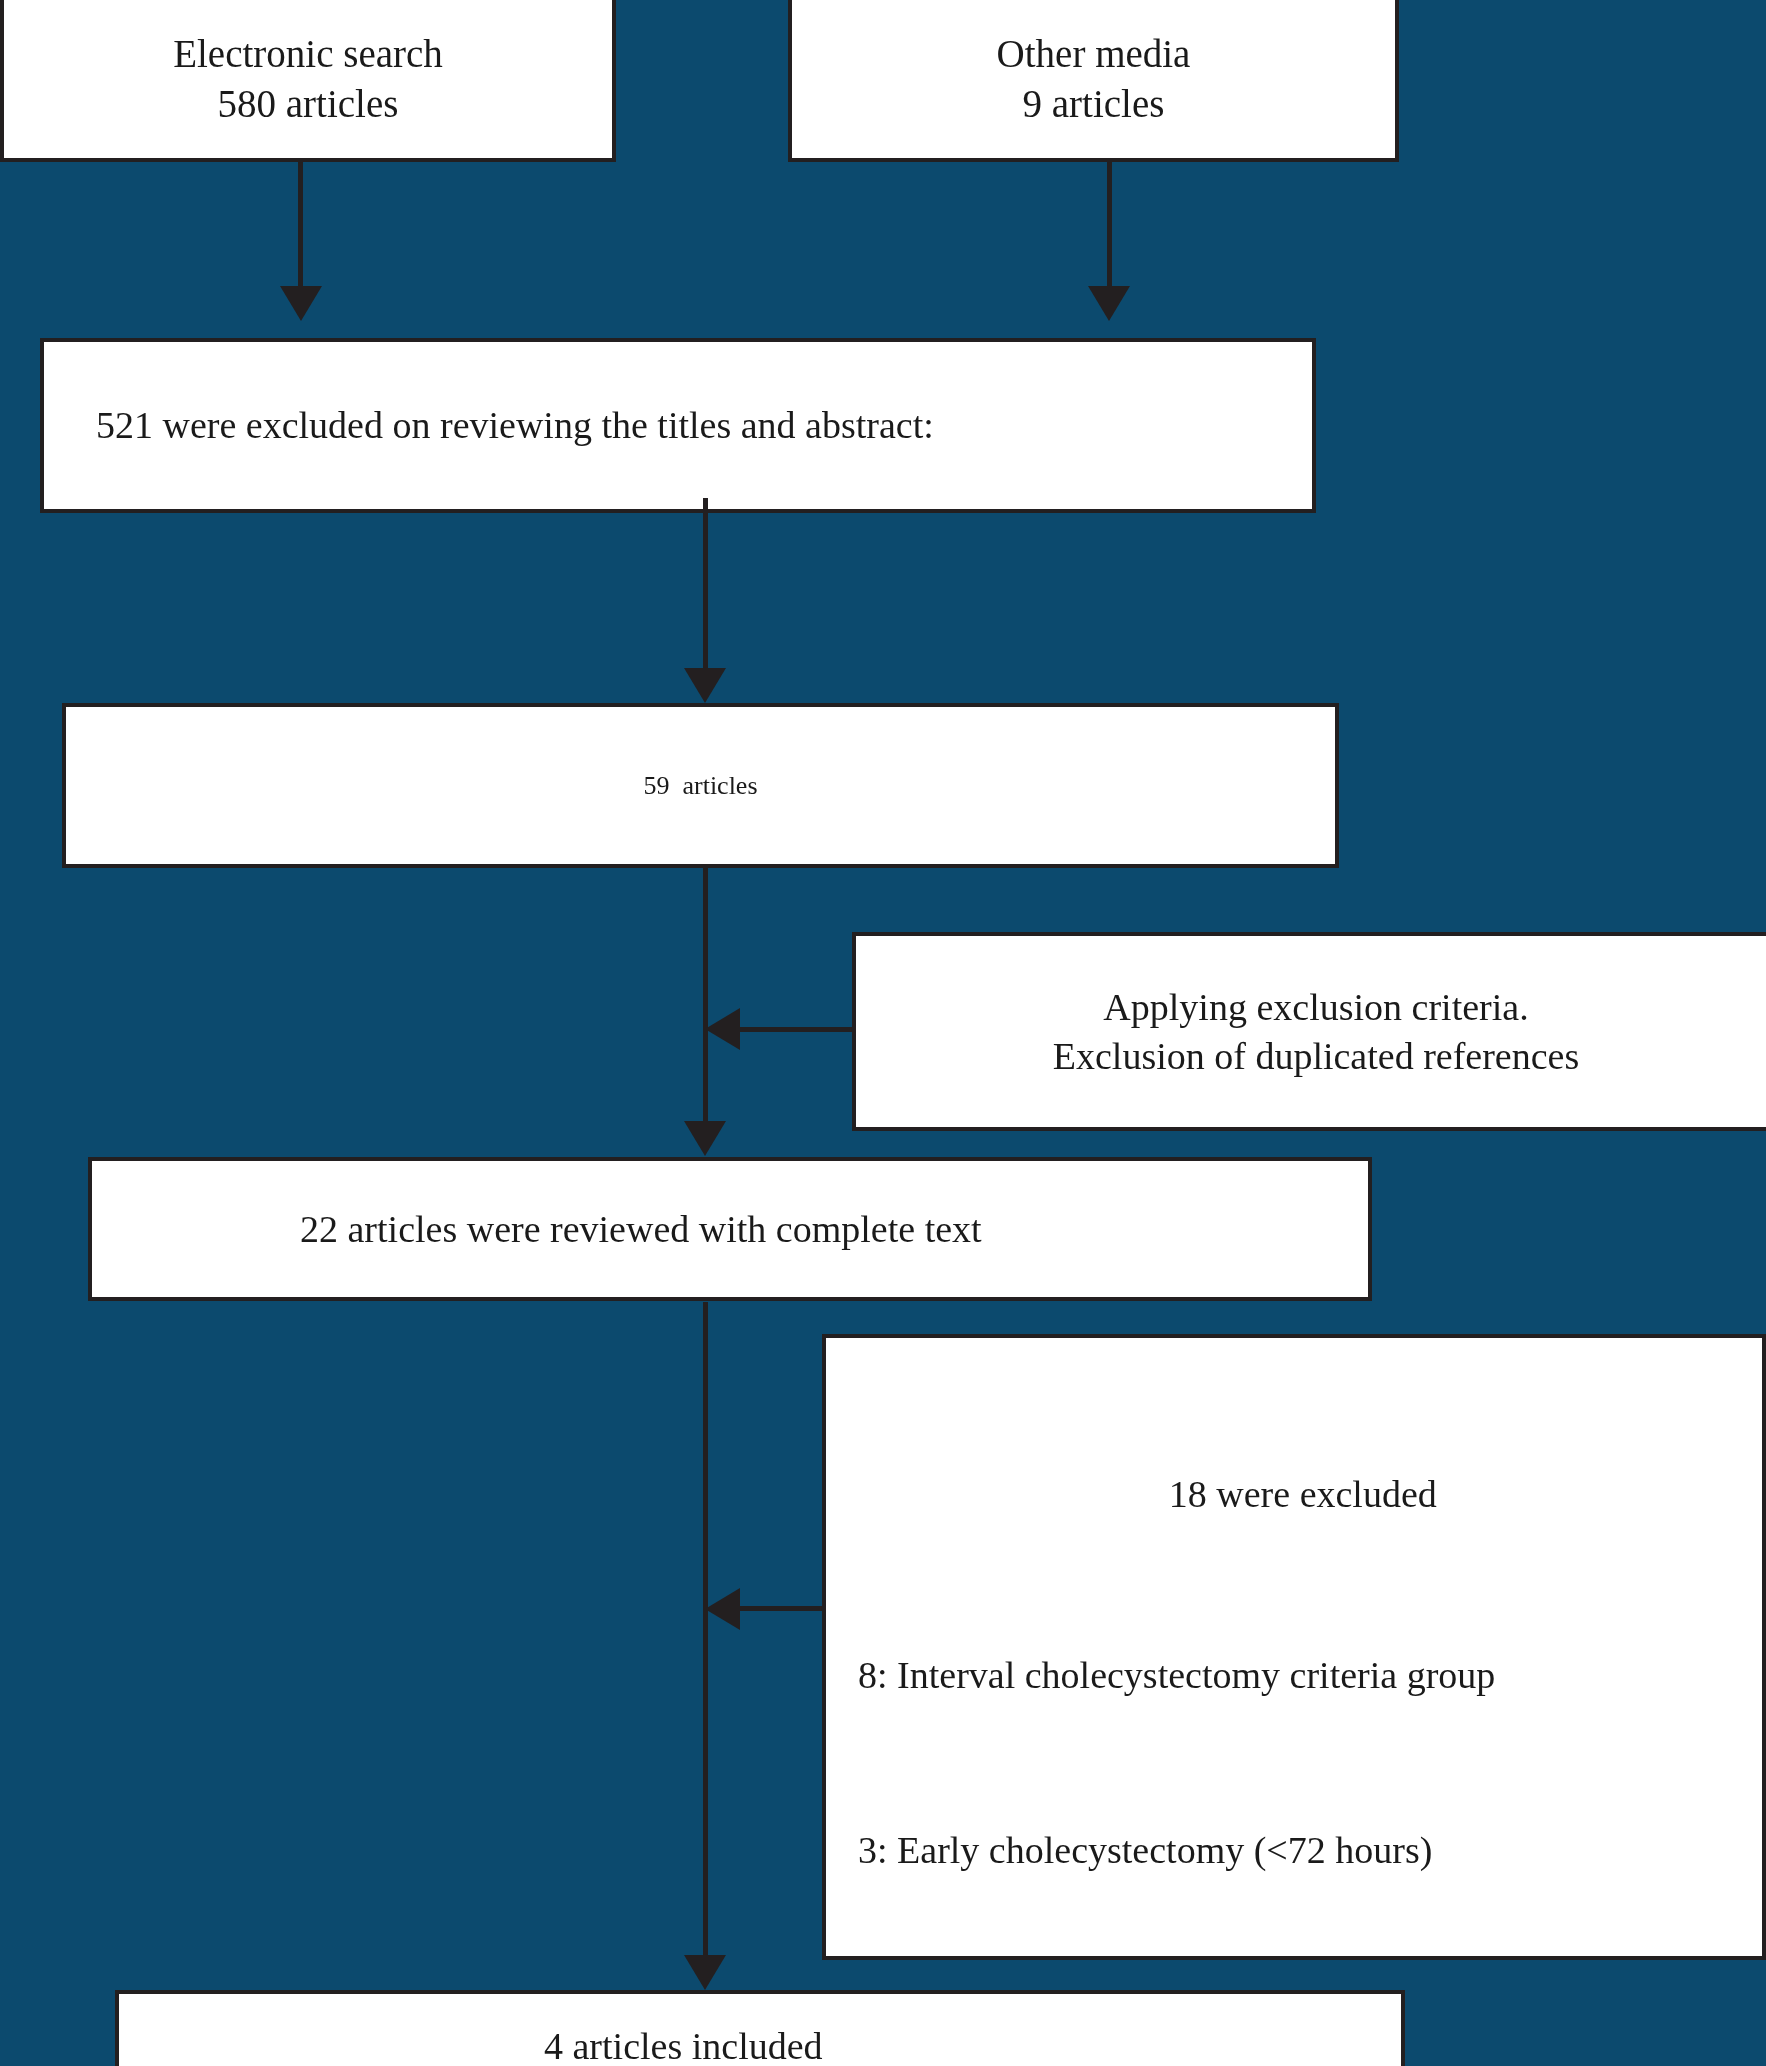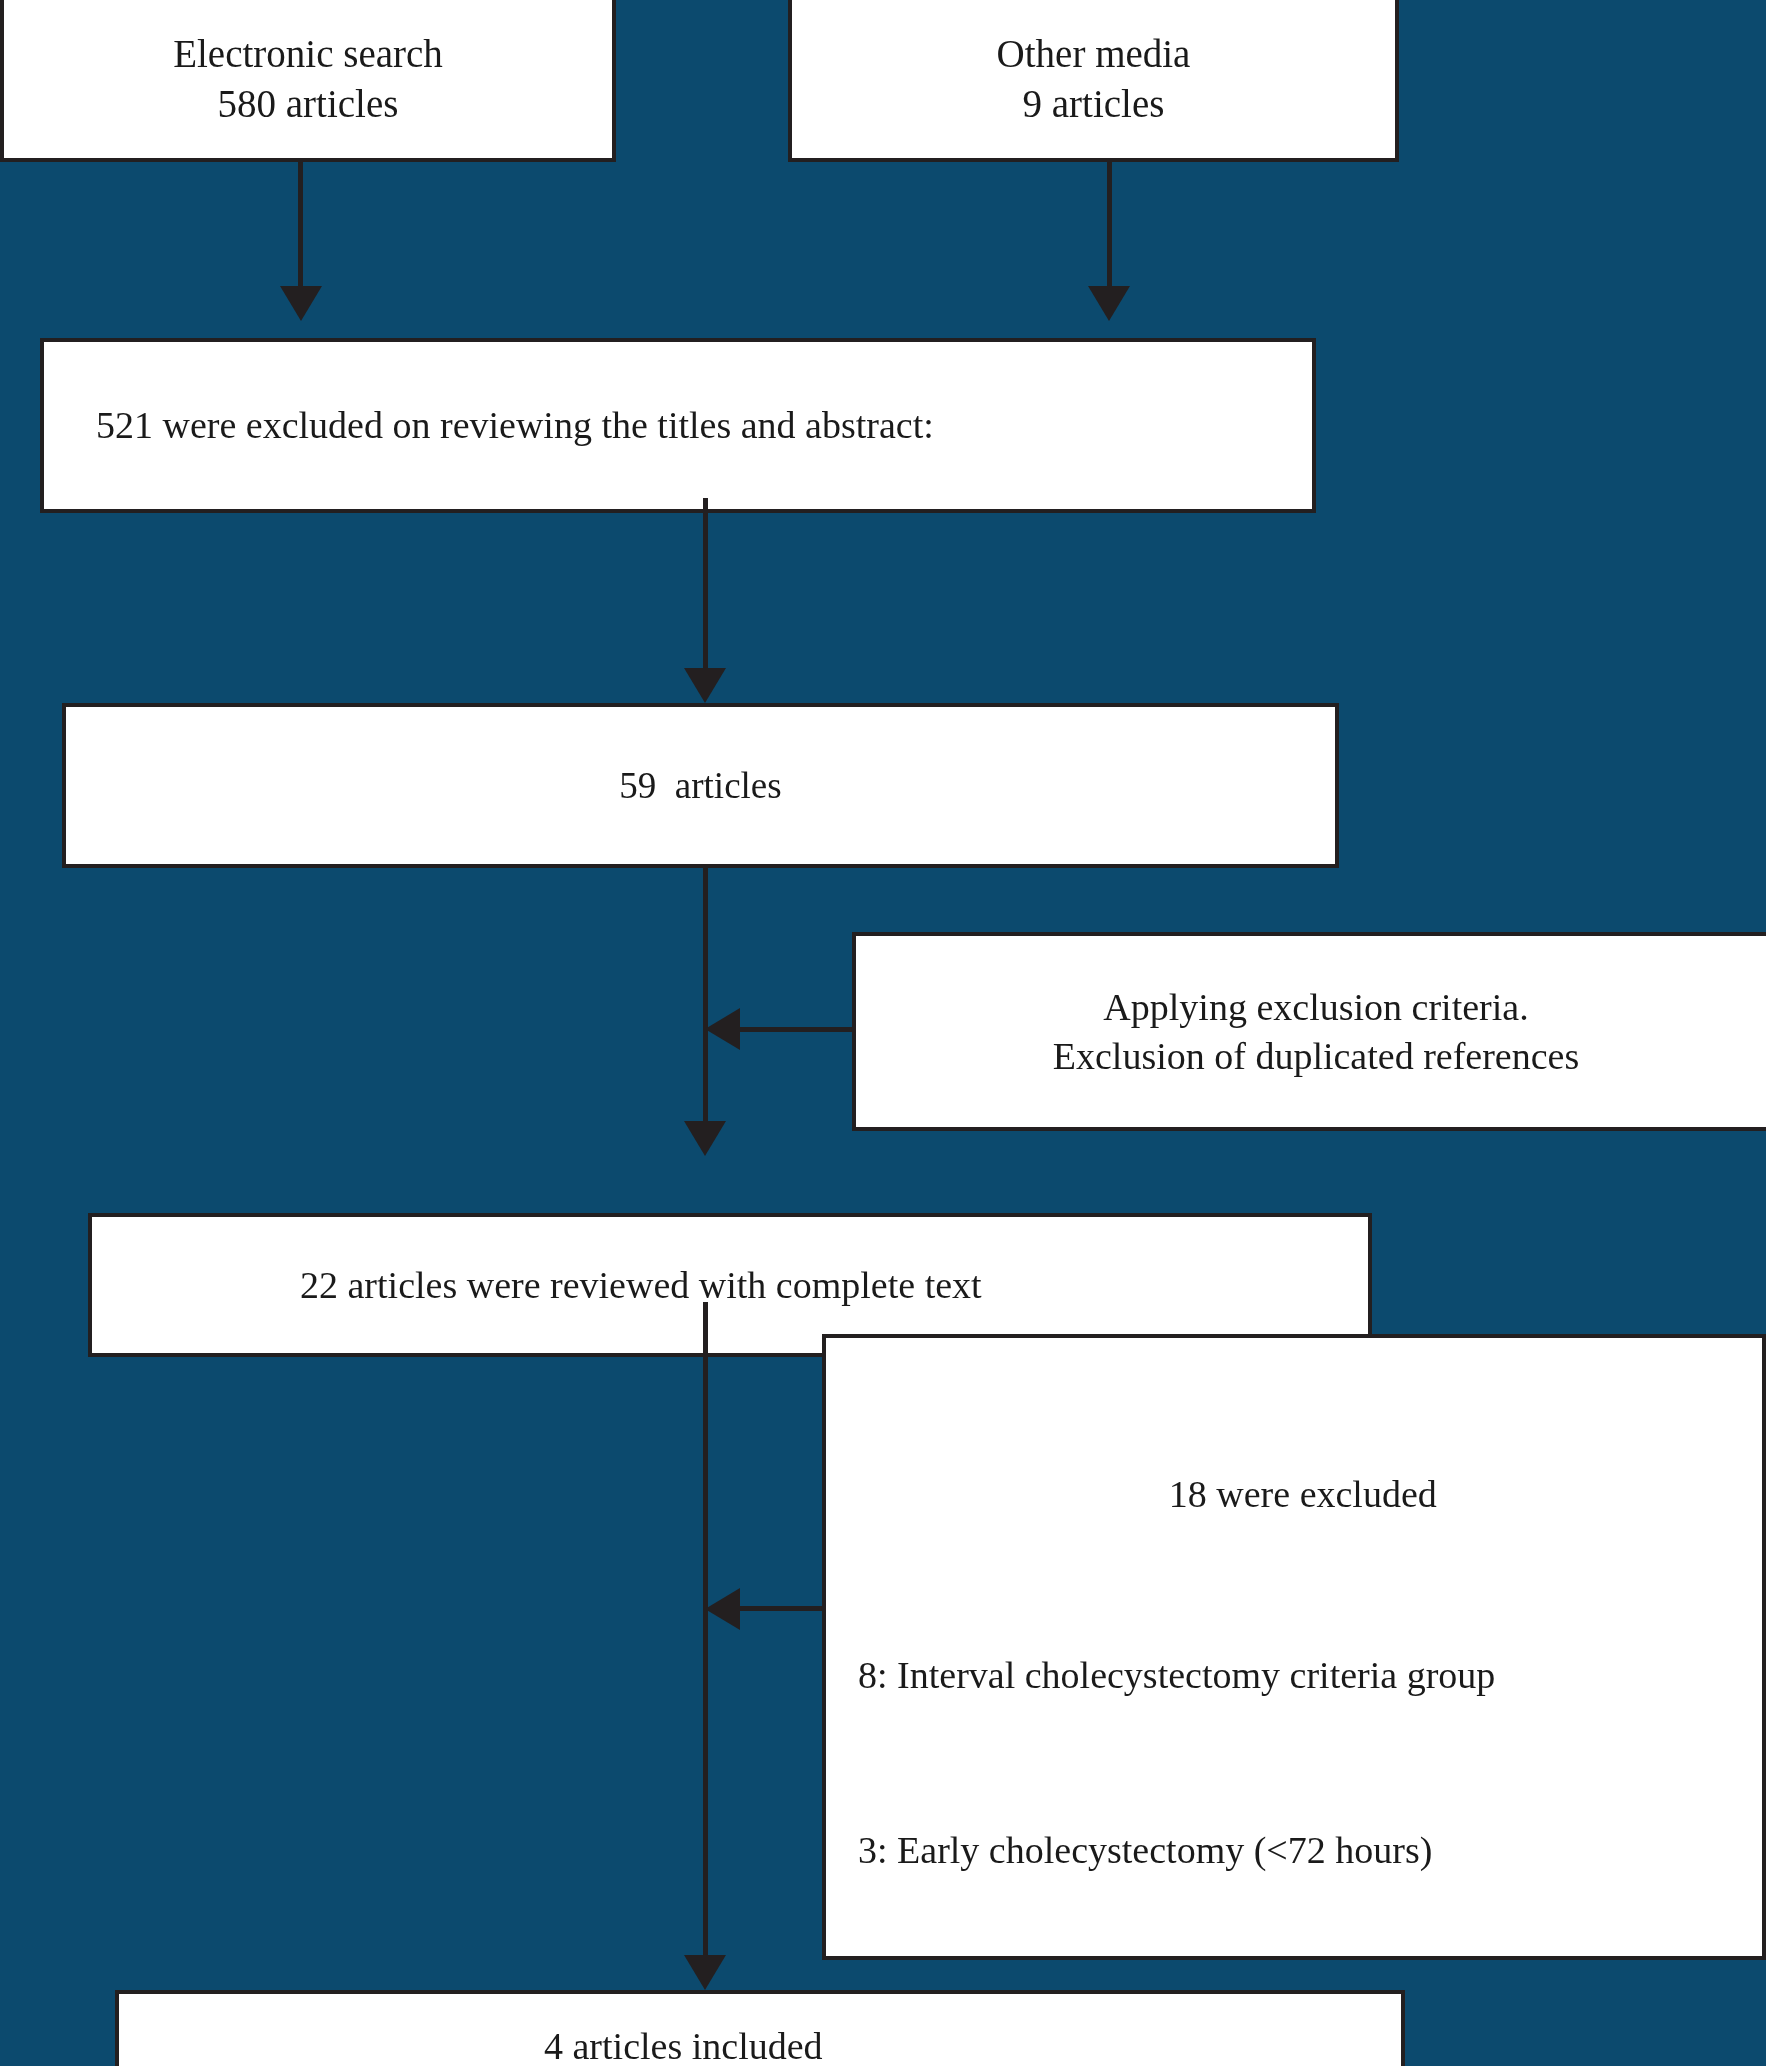--- a/index.html
+++ b/index.html
@@ -48,30 +48,30 @@
     justify-content: center;
   }
   #node-excluded-titles {
     left: 40px; top: 338px; width: 1276px; height: 175px;
     font-size: 38px;
     padding-left: 52px;
     padding-right: 16px;
   }
   #node-fifty-nine {
     left: 62px; top: 703px; width: 1277px; height: 165px;
-    font-size: 37px;
+    font-size: 26px;
     justify-content: center;
   }
   #node-exclusion-criteria {
     left: 852px; top: 932px; width: 928px; height: 199px;
     font-size: 38px;
     justify-content: center;
   }
   #node-twenty-two {
-    left: 88px; top: 1213px; width: 1284px; height: 144px;
+    left: 88px; top: 1157px; width: 1284px; height: 144px;
     font-size: 38px;
     padding-left: 208px;
     padding-right: 16px;
   }
   #node-eighteen-excluded {
     left: 822px; top: 1334px; width: 944px; height: 626px;
     font-size: 38px;
     align-items: flex-start;
     padding: 19px 14.4px 14.4px 32px;
   }

